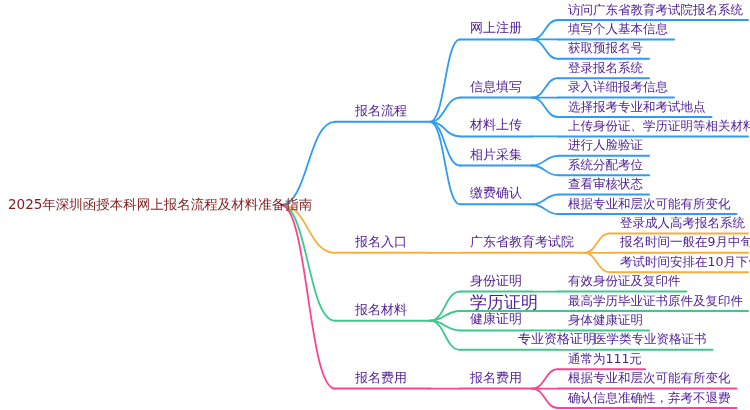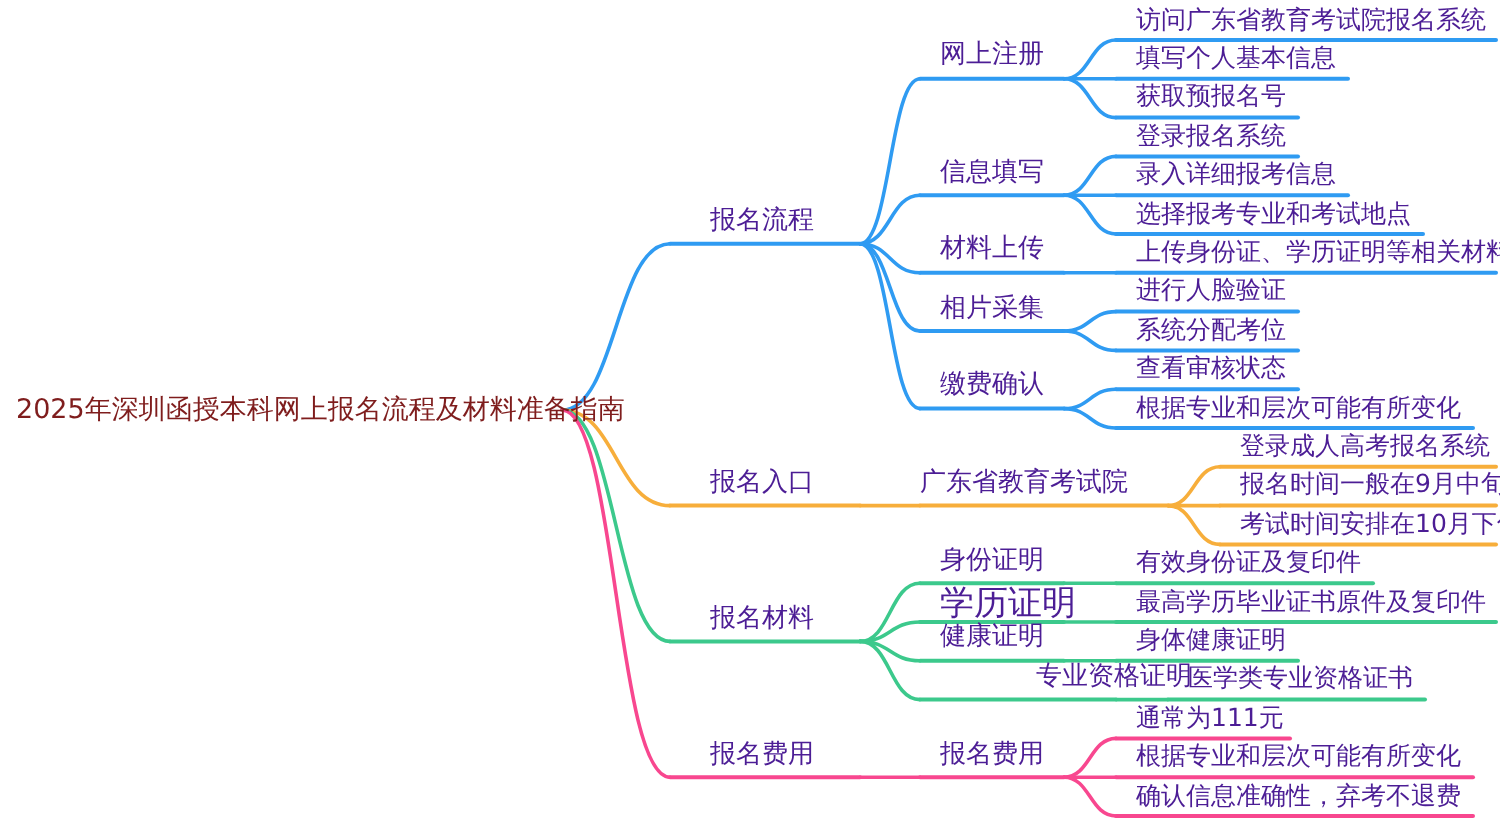--- a/index.html
+++ b/index.html
@@ -123,21 +123,21 @@
       <div class="node" style="left: 568px; top: 138.3px; font-size: 12.5px;">进行人脸验证</div>
       <div class="node" style="left: 568px; top: 157.7px; font-size: 12.5px;">系统分配考位</div>
       <div class="node" style="left: 470px; top: 147.5px; font-size: 13px;">相片采集</div>
       <div class="node" style="left: 568px; top: 177.1px; font-size: 12.5px;">查看审核状态</div>
       <div class="node" style="left: 568px; top: 196.5px; font-size: 12.5px;">根据专业和层次可能有所变化</div>
       <div class="node" style="left: 470px; top: 186.3px; font-size: 13px;">缴费确认</div>
       <div class="node" style="left: 355px; top: 103.85px; font-size: 13px;">报名流程</div>
       <div class="node" style="left: 620px; top: 215.9px; font-size: 12.5px;">登录成人高考报名系统</div>
       <div class="node" style="left: 620px; top: 235.3px; font-size: 12.5px;">报名时间一般在9月中旬</div>
       <div class="node" style="left: 620px; top: 254.7px; font-size: 12.5px;">考试时间安排在10月下旬</div>
-      <div class="node" style="left: 460px; top: 234.8px; font-size: 13px;">广东省教育考试院</div>
+      <div class="node" style="left: 470px; top: 234.8px; font-size: 13px;">广东省教育考试院</div>
       <div class="node" style="left: 355px; top: 234.8px; font-size: 13px;">报名入口</div>
       <div class="node" style="left: 568px; top: 274.1px; font-size: 12.5px;">有效身份证及复印件</div>
       <div class="node" style="left: 470px; top: 273.6px; font-size: 13px;">身份证明</div>
       <div class="node" style="left: 568px; top: 293.5px; font-size: 12.5px;">最高学历毕业证书原件及复印件</div>
       <div class="node" style="left: 470px; top: 293px; font-size: 17px;">学历证明</div>
       <div class="node" style="left: 568px; top: 312.9px; font-size: 12.5px;">身体健康证明</div>
       <div class="node" style="left: 470px; top: 312.4px; font-size: 13px;">健康证明</div>
       <div class="node" style="left: 594px; top: 332.3px; font-size: 12.5px;">医学类专业资格证书</div>
       <div class="node" style="left: 470px; top: 331.8px; font-size: 13px; margin-left: 48px;">专业资格证明</div>
       <div class="node" style="left: 355px; top: 302.7px; font-size: 13px;">报名材料</div>

